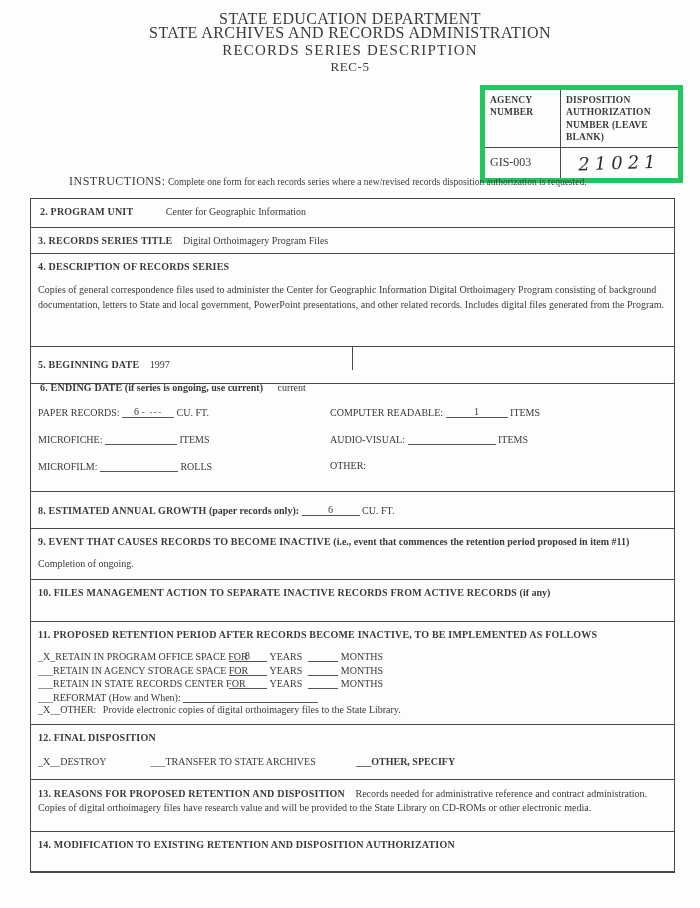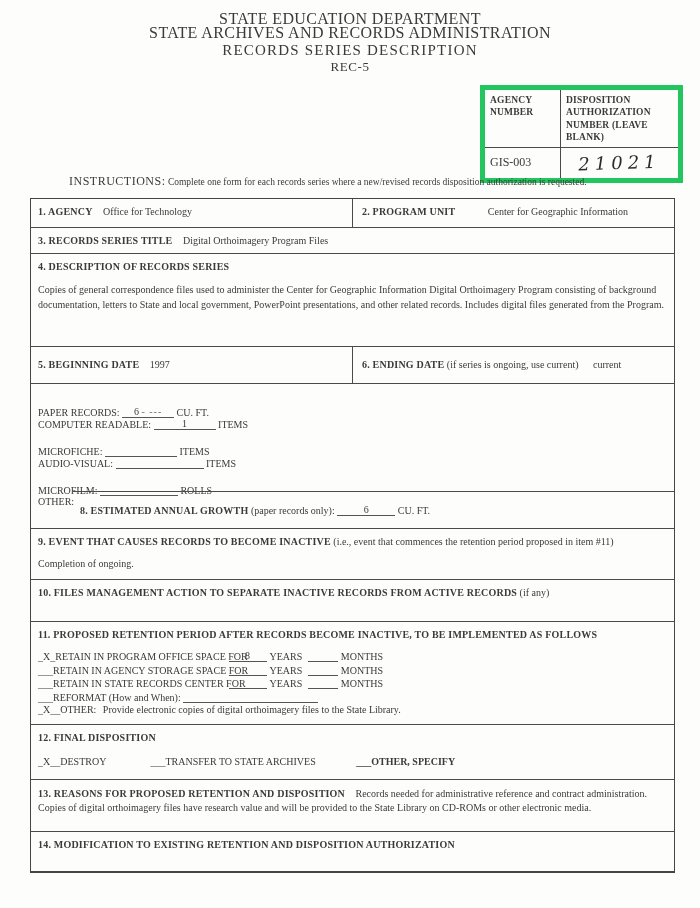--- a/index.html
+++ b/index.html
@@ -43,43 +43,43 @@
     border: 1px solid #454545; border-bottom-width: 2px;
     font-size: 10px;
   }
   .row { border-top: 1px solid #4a4a4a; padding: 7px 8px 0 7px; position: relative; }
   .row:first-child { border-top: none; }
   .split { display: flex; padding: 0; }
   .cell-l { width: 322px; border-right: 1px solid #4a4a4a; padding: 7px 6px 0 7px; }
   .cell-r { flex: 1; padding: 7px 6px 0 9px; }
 
   .r1 { height: 28px; } .r2 { height: 26px; } .r3 { height: 93px; }
-  .r4 { height: 37px; } .r5 { height: 108px; } .r6 { height: 37px; margin-left: 42px; }
+  .r4 { height: 37px; flex-direction: column; } .r5 { height: 108px; } .r6 { height: 37px; }
   .r7 { height: 51px; } .r8 { height: 42px; } .r9 { height: 103px; }
   .r10 { height: 55px; } .r11 { height: 52px; } .r12 { height: 40px; }
 
   .lbl { font-weight: bold; letter-spacing: 0.2px; }
-  .note { font-weight: normal; text-align: right; }
+  .note { font-weight: bold; text-align: right; }
   .val { font-weight: normal; }
   .gap8 { margin-left: 8px; }
   .gap12 { margin-left: 12px; }
   .gap30 { margin-left: 30px; }
   .para { margin-top: 10px; line-height: 15px; max-width: 628px; }
 
   .blank {
     display: inline-block; border-bottom: 1px solid #555;
     height: 12px; line-height: 12px; text-align: center;
     vertical-align: text-bottom; font-size: 10px;
   }
   .w52 { width: 52px; } .w62 { width: 62px; } .w72 { width: 72px; }
   .w88 { width: 88px; } .w78 { width: 78px; } .w58 { width: 58px; }
   .w38 { width: 38px; } .w30 { width: 30px; } .w135 { width: 135px; }
   .marks { color: #6f6f6f; letter-spacing: 1px; }
 
-  .vol-line { display: flex; margin-top: 15px; flex-direction: column; }
+  .vol-line { display: flex; margin-top: 15px; }
   .vol-left { width: 292px; }
   .vol-right { flex: 1; }
 
   .ret-lines { margin-top: 10px; }
   .ret-line { line-height: 12.5px; white-space: nowrap; }
   .ret-head { display: inline-block; width: 188px; }
   .ret-word { margin: 8px 3px; }
 
   .disp-line { margin-top: 13px; white-space: nowrap; }
   .disp-opt2 { margin-left: 42px; }
@@ -107,24 +107,20 @@
   </div>
 
   <div class="instructions">
     <span class="instr-label">INSTRUCTIONS:</span>
     <span class="instr-text">Complete one form for each records series where a new/revised records disposition authorization is requested.</span>
   </div>
 
   <div class="form">
 
     <div class="row split r1">
-      <div class="cell-l">
-        <span class="lbl">1. AGENCY</span>
-        <span class="val gap8">Office for Technology</span>
-      </div>
       <div class="cell-r">
         <span class="lbl">2. PROGRAM UNIT</span>
         <span class="val gap30">Center for Geographic Information</span>
       </div>
     </div>
 
     <div class="row r2">
       <span class="lbl">3. RECORDS SERIES TITLE</span>
       <span class="val gap8">Digital Orthoimagery Program Files</span>
     </div>

